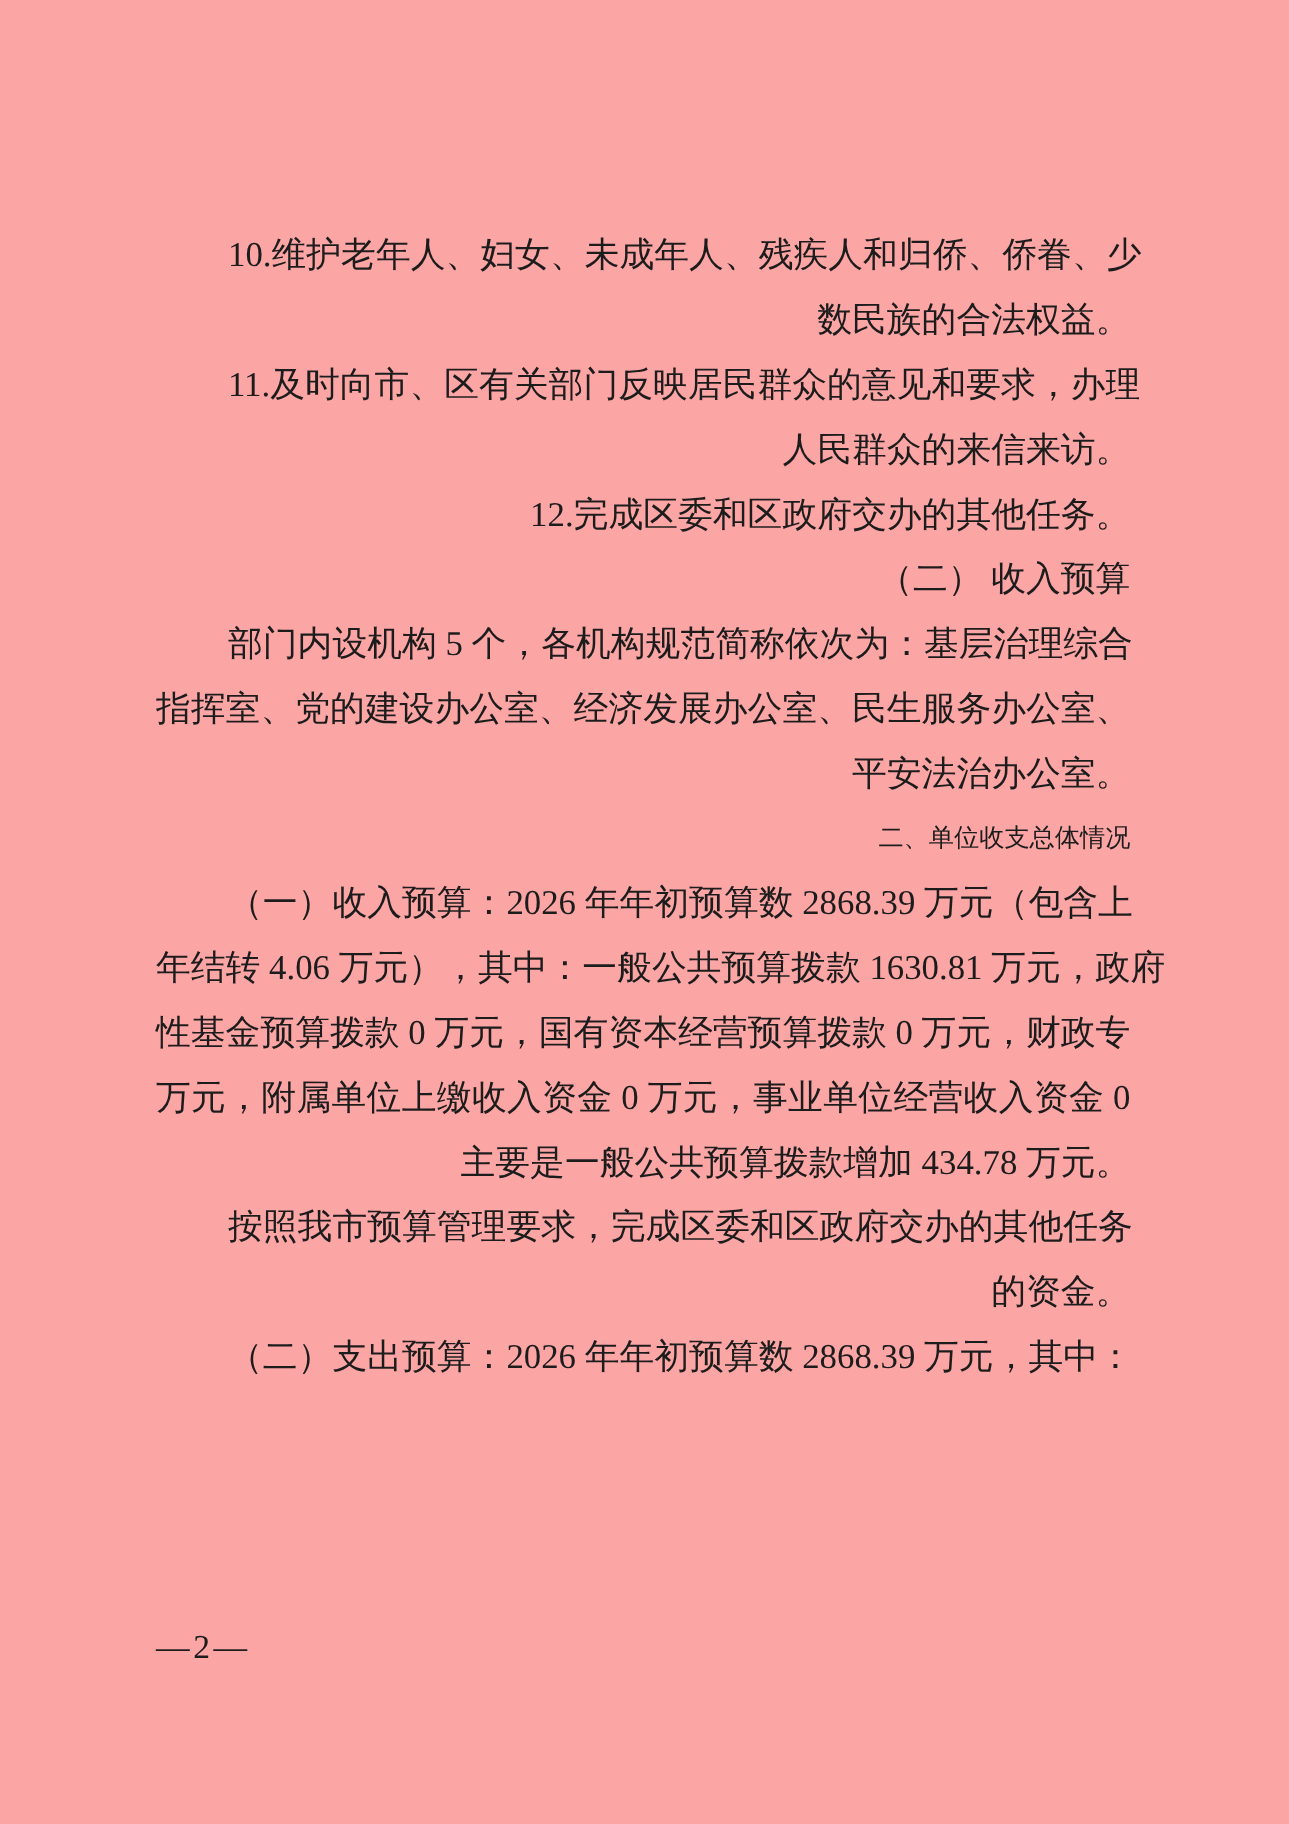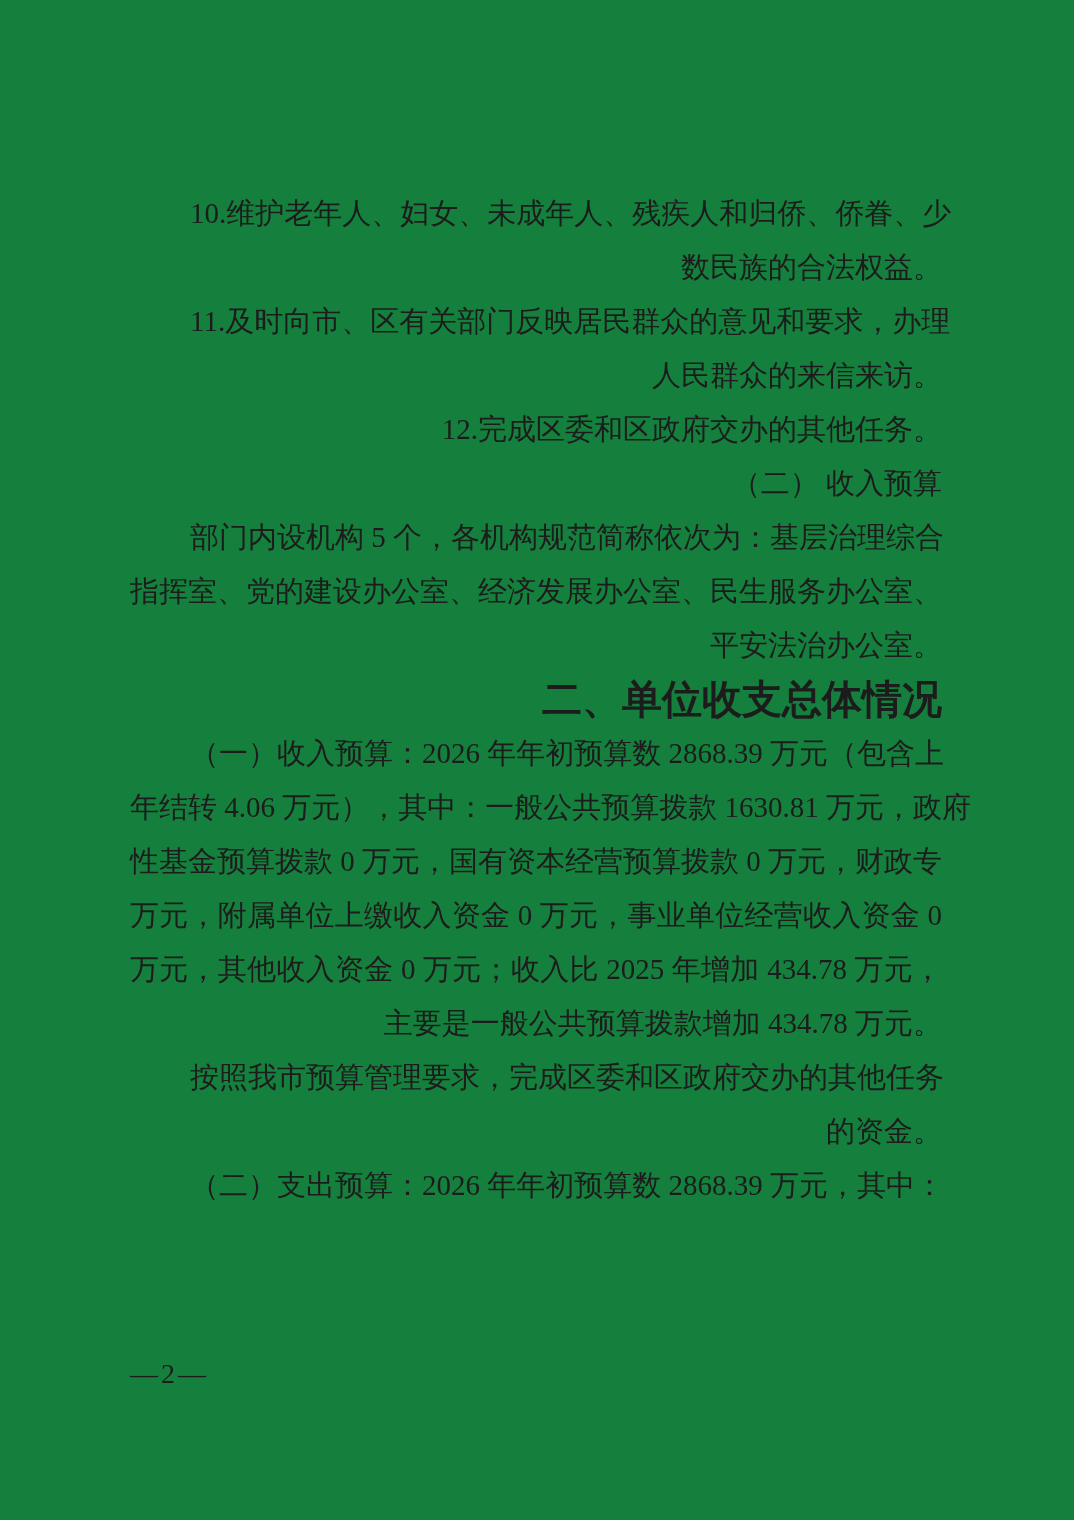--- a/index.html
+++ b/index.html
@@ -4,21 +4,21 @@
 <style>
   html, body {
     margin: 0;
     padding: 0;
     background: #ffffff;
   }
   .page {
     position: relative;
     width: 1074px;
     height: 1520px;
-    background: #15803d;
+    background: #fca5a5;
     color: #1c1c1c;
     font-family: "Liberation Serif", "DejaVu Serif", serif;
     overflow: hidden;
   }
   .body-block {
     position: absolute;
     left: 130px;
     top: 186px;
     width: 812px;
   }
@@ -31,22 +31,22 @@
   }
   .ind {
     text-indent: 60px;
   }
   .j {
     text-align: justify;
     text-align-last: justify;
   }
   .hei {
     font-family: "Liberation Sans", "DejaVu Sans", sans-serif;
-    font-weight: 700;
-    font-size: 40px;
+    font-weight: 400;
+    font-size: 21px;
   }
   .footer {
     position: absolute;
     left: 130px;
     top: 1347px;
     height: 54px;
     line-height: 54px;
     font-size: 28px;
     letter-spacing: 3px;
     color: #1c1c1c;
@@ -64,20 +64,19 @@
     <div class="ln ind">12.完成区委和区政府交办的其他任务。</div>
     <div class="ln ind">（二） 收入预算</div>
     <div class="ln ind j">部门内设机构 5 个，各机构规范简称依次为：基层治理综合</div>
     <div class="ln j">指挥室、党的建设办公室、经济发展办公室、民生服务办公室、</div>
     <div class="ln">平安法治办公室。</div>
     <div class="ln ind hei">二、单位收支总体情况</div>
     <div class="ln ind j">（一）收入预算：2026 年年初预算数 2868.39 万元（包含上</div>
     <div class="ln j">年结转 4.06 万元），其中：一般公共预算拨款 1630.81 万元，政府</div>
     <div class="ln j">性基金预算拨款 0 万元，国有资本经营预算拨款 0 万元，财政专</div>
     <div class="ln j">万元，附属单位上缴收入资金 0 万元，事业单位经营收入资金 0</div>
-    <div class="ln j">万元，其他收入资金 0 万元；收入比 2025 年增加 434.78 万元，</div>
     <div class="ln">主要是一般公共预算拨款增加 434.78 万元。</div>
     <div class="ln ind j">按照我市预算管理要求，完成区委和区政府交办的其他任务</div>
     <div class="ln">的资金。</div>
     <div class="ln ind j">（二）支出预算：2026 年年初预算数 2868.39 万元，其中：</div>
   </div>
   <div class="footer">—2—</div>
 </div>
 
 </body></html>

